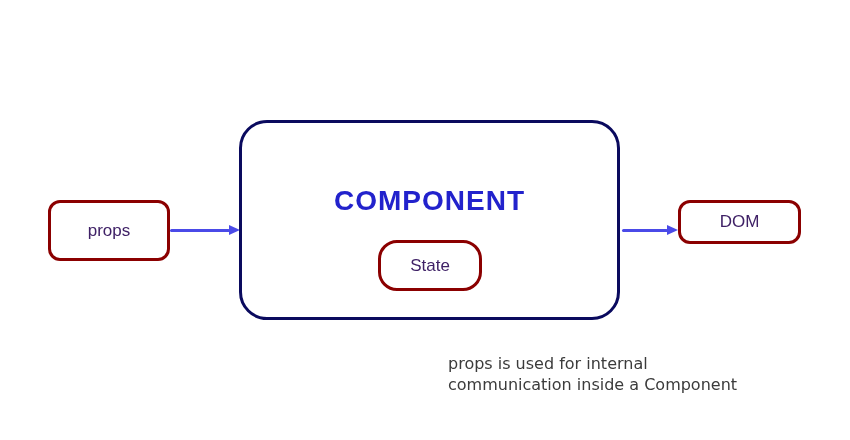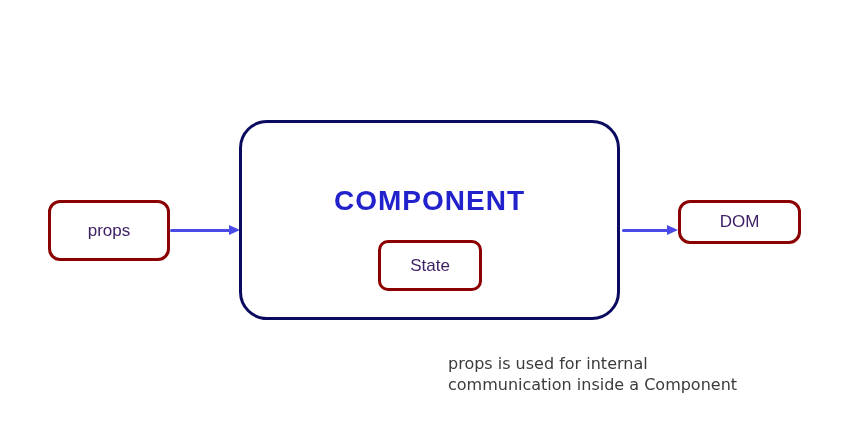--- a/index.html
+++ b/index.html
@@ -47,21 +47,21 @@
     text-align: center;
     font-weight: bold;
     font-size: 28px;
     letter-spacing: 1px;
     color: var(--component_text);
   }
   .node-state {
     position: absolute;
     left: 136px; top: 117px; width: 104px; height: 51px;
     border: 3px solid var(--red_border);
-    border-radius: 10px;
+    border-radius: 19px;
     background: #fff;
     display: flex;
     align-items: center;
     justify-content: center;
     color: var(--node_text);
     font-size: 17px;
   }
   .arrow { position: absolute; }
   .arrow .shaft {
     position: absolute;

